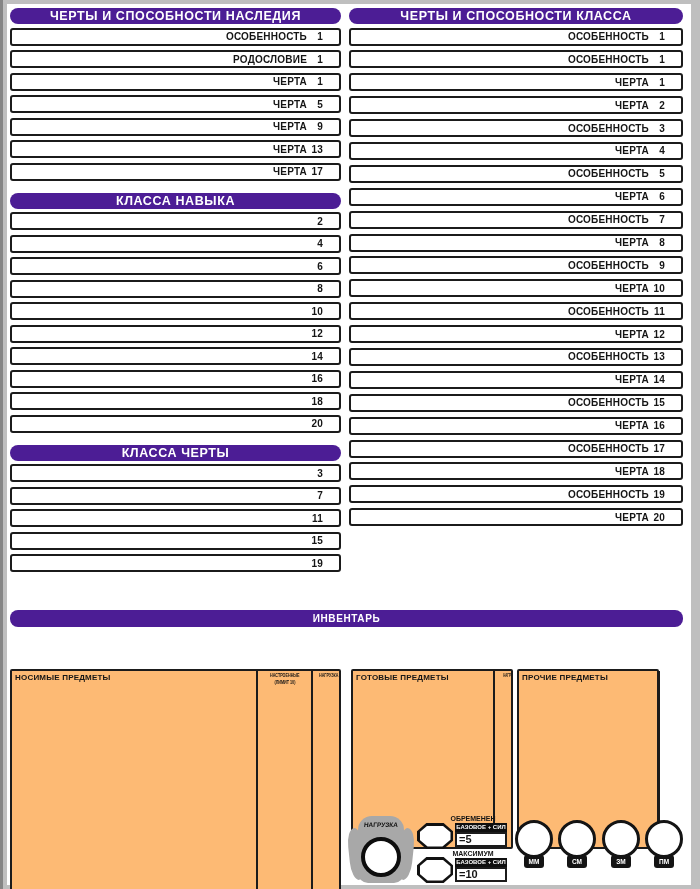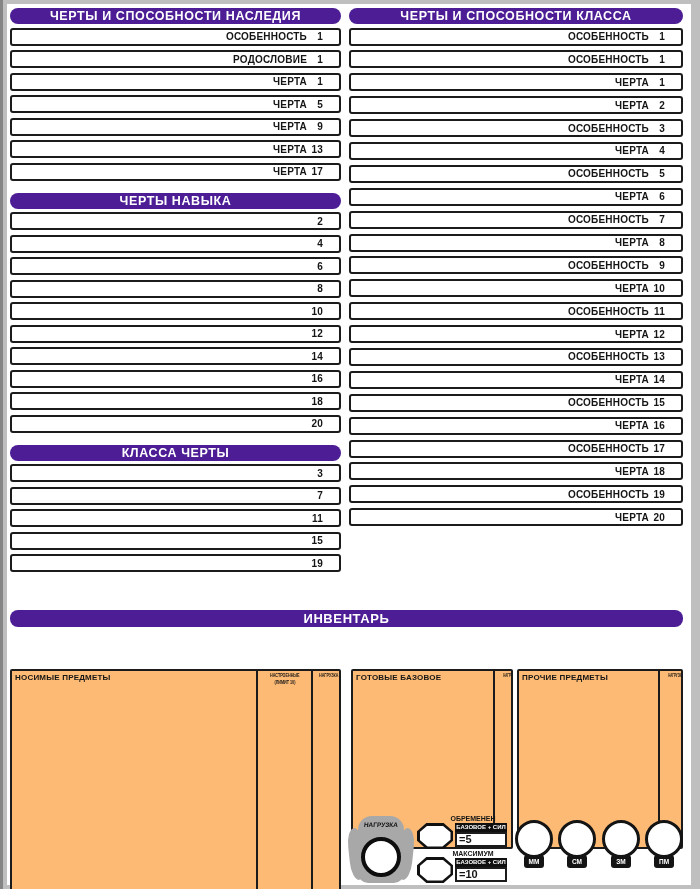--- a/index.html
+++ b/index.html
@@ -29,27 +29,27 @@
     height:18px;box-sizing:border-box;border:2px solid #1b1b1b;border-radius:3px;
     background:#fff;margin-bottom:4.5px;
     display:flex;align-items:center;justify-content:flex-end;
     padding-right:16px;font-size:10px;font-weight:bold;letter-spacing:0.2px;color:#151515;
   }
   .col-right .feat-row{margin-bottom:4.9px;}
   .feat-row:last-child{margin-bottom:0 !important;}
   .row-level{min-width:16px;text-align:right;}
   .row-level:empty{min-width:0;}
   
-  .inv-header{position:absolute;left:3px;top:606px;width:673px;height:17px;line-height:17px;font-size:13px;}
+  .inv-header{position:absolute;left:3px;top:606px;width:673px;height:17px;line-height:17px;font-size:10px;}
   .inv-box{
     position:absolute;box-sizing:border-box;border:2px solid #1b1b1b;border-radius:2px;background:#fdba74;margin-top:41px;
   }
   .worn-box{left:3px;top:624px;width:331px;height:254px;}
   .ready-box{left:344px;top:624px;width:162px;height:180px;}
-  .other-box{left:510px;top:624px;width:166px;height:180px;}
+  .other-box{left:510px;top:624px;width:142px;height:180px;}
   .inv-box-title{position:absolute;left:3px;top:2px;font-size:8px;font-weight:bold;letter-spacing:0.2px;color:#151515;}
   .inv-col{position:absolute;top:0;bottom:0;border-left:2px solid #1b1b1b;}
   .worn-box .invested-col{left:244px;width:53px;}
   .worn-box .bulk-col{left:299px;right:0;}
   .ready-box .inv-col{left:140px;right:0;}
   .other-box .inv-col{left:139px;right:0;}
   .inv-col-head{
     font-size:6px;font-weight:bold;text-align:center;line-height:1.2;
     padding-top:2px;color:#151515;overflow:hidden;
   }
@@ -133,21 +133,21 @@
         <div class="feat-row">
           <span class="row-label">ЧЕРТА</span>
           <span class="row-level">13</span>
         </div>
         <div class="feat-row">
           <span class="row-label">ЧЕРТА</span>
           <span class="row-level">17</span>
         </div>
       </section>
       <section class="section">
-        <div class="sec-header">ЧЕРТЫ НАВЫКА</div>
+        <div class="sec-header">КЛАССА НАВЫКА</div>
         <div class="feat-row">
           <span class="row-label"></span>
           <span class="row-level">2</span>
         </div>
         <div class="feat-row">
           <span class="row-label"></span>
           <span class="row-level">4</span>
         </div>
         <div class="feat-row">
           <span class="row-label"></span>
@@ -309,21 +309,21 @@
         <span class="squeeze">НАСТРОЕННЫЕ</span><br>
         <span class="squeeze">(ЛИМИТ 10)</span>
       </div>
     </div>
     <div class="inv-col bulk-col">
       <div class="inv-col-head"><span class="squeeze">НАГРУЗКА</span></div>
     </div>
   </div>
 
   <div class="inv-box ready-box">
-    <div class="inv-box-title">ГОТОВЫЕ БАЗОВОЕ</div>
+    <div class="inv-box-title">ГОТОВЫЕ ПРЕДМЕТЫ</div>
     <div class="inv-col">
       <div class="inv-col-head"><span class="squeeze-narrow">НАГРУЗКА</span></div>
     </div>
   </div>
 
   <div class="inv-box other-box">
     <div class="inv-box-title">ПРОЧИЕ ПРЕДМЕТЫ</div>
     <div class="inv-col">
       <div class="inv-col-head"><span class="squeeze-narrow">НАГРУЗКА</span></div>
     </div>

